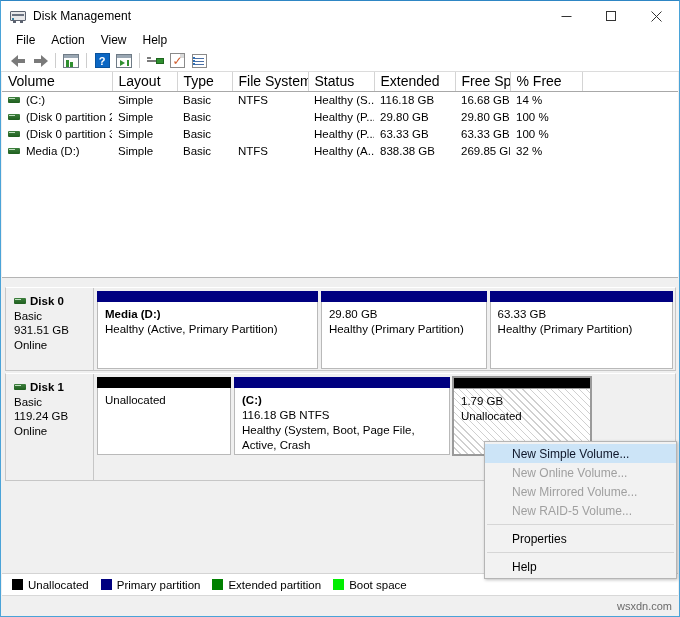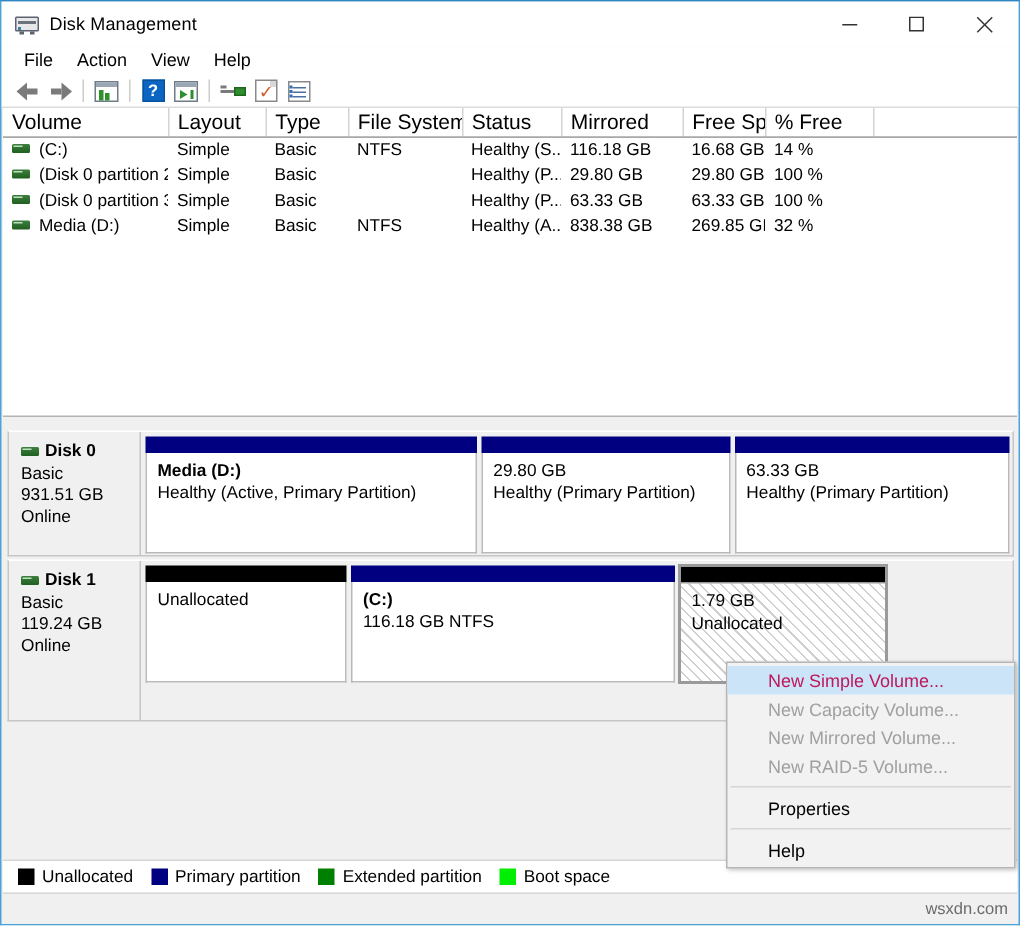--- a/index.html
+++ b/index.html
@@ -323,21 +323,21 @@
     height: 19px;
     display: flex; align-items: center;
     padding-left: 27px;
     font-size: 12px;
     color: #000000;
     white-space: nowrap;
   }
   .ctx-item.disabled { color: #a0a0a0; }
   .ctx-item.highlight {
     background: #cce4f7;
-    color: #be185d;
+    color: #0f172a;
   }
   .ctx-sep {
     height: 1px; background: #d6d6d6;
     margin: 4px 2px 4px 2px;
   }
 </style>
 </head>
 <body>
 
 <div id="app">
@@ -449,21 +449,21 @@
           <col style="width:72px">
           <col style="width:96px">
       </colgroup>
       <thead>
         <tr>
           <th>Volume</th>
           <th>Layout</th>
           <th>Type</th>
           <th>File System</th>
           <th>Status</th>
-          <th>Mirrored</th>
+          <th>Extended</th>
           <th>Free Spa...</th>
           <th>% Free</th>
           <th></th>
         </tr>
       </thead>
       <tbody>
         <tr>
           <td class="volname"><span class="drive-ic"></span><span>(C:)</span></td>
           <td>Simple</td>
           <td>Basic</td>
@@ -568,20 +568,21 @@
           <div class="pbody">
             <div class="pname"></div>
             <div>Unallocated</div>
           </div>
         </div>
         <div class="partition" style="width:216px">
           <div class="pbar primary"></div>
           <div class="pbody">
             <div class="pname">(C:)</div>
             <div>116.18 GB NTFS</div>
+            <div>Healthy (System, Boot, Page File, Active, Crash</div>
           </div>
         </div>
         <div class="partition selected" style="width:138px">
           <div class="pbar unalloc"></div>
           <div class="pbody hatched">
             <div class="pname"></div>
             <div>1.79 GB</div>
             <div>Unallocated</div>
           </div>
         </div>
@@ -606,21 +607,21 @@
       <span class="leg-sw" style="background:#00ee00"></span>
       <span>Boot space</span>
     </div>
   </div>
 
   <div class="statusbar"></div>
   <div class="watermark">wsxdn.com</div>
 
   <div class="ctxmenu">
     <div class="ctx-item highlight">New Simple Volume...</div>
-    <div class="ctx-item disabled">New Capacity Volume...</div>
+    <div class="ctx-item disabled">New Online Volume...</div>
     <div class="ctx-item disabled">New Mirrored Volume...</div>
     <div class="ctx-item disabled">New RAID-5 Volume...</div>
     <div class="ctx-sep"></div>
     <div class="ctx-item">Properties</div>
     <div class="ctx-sep"></div>
     <div class="ctx-item">Help</div>
   </div>
 
 </div>
 

